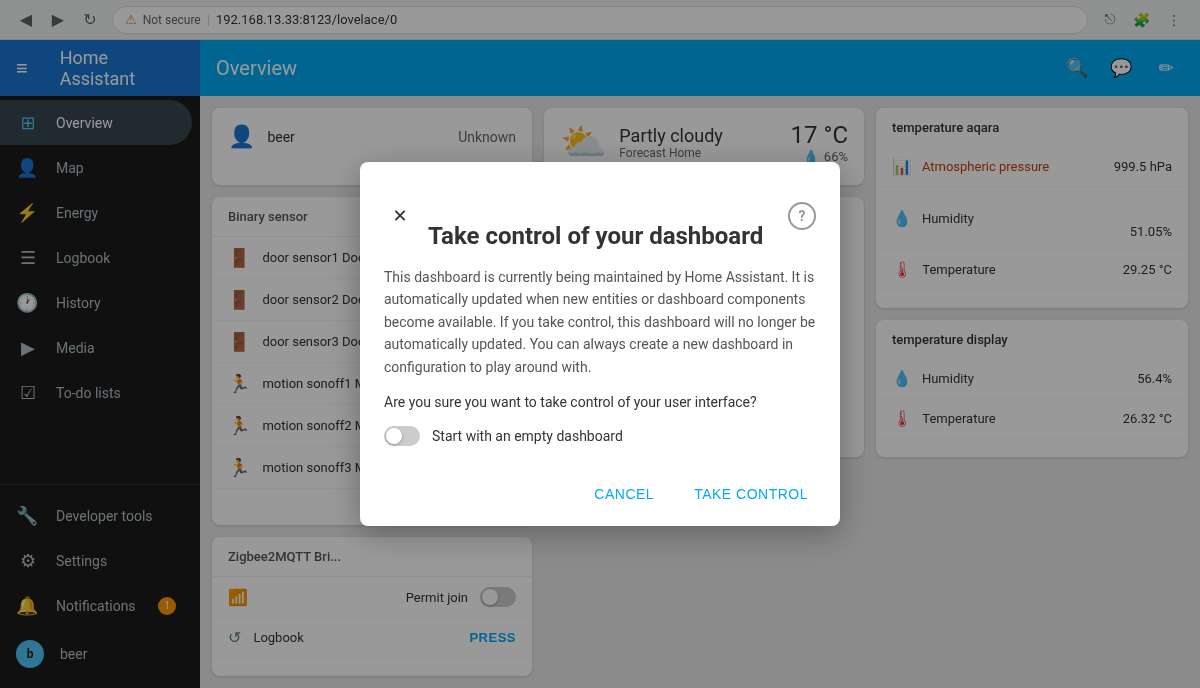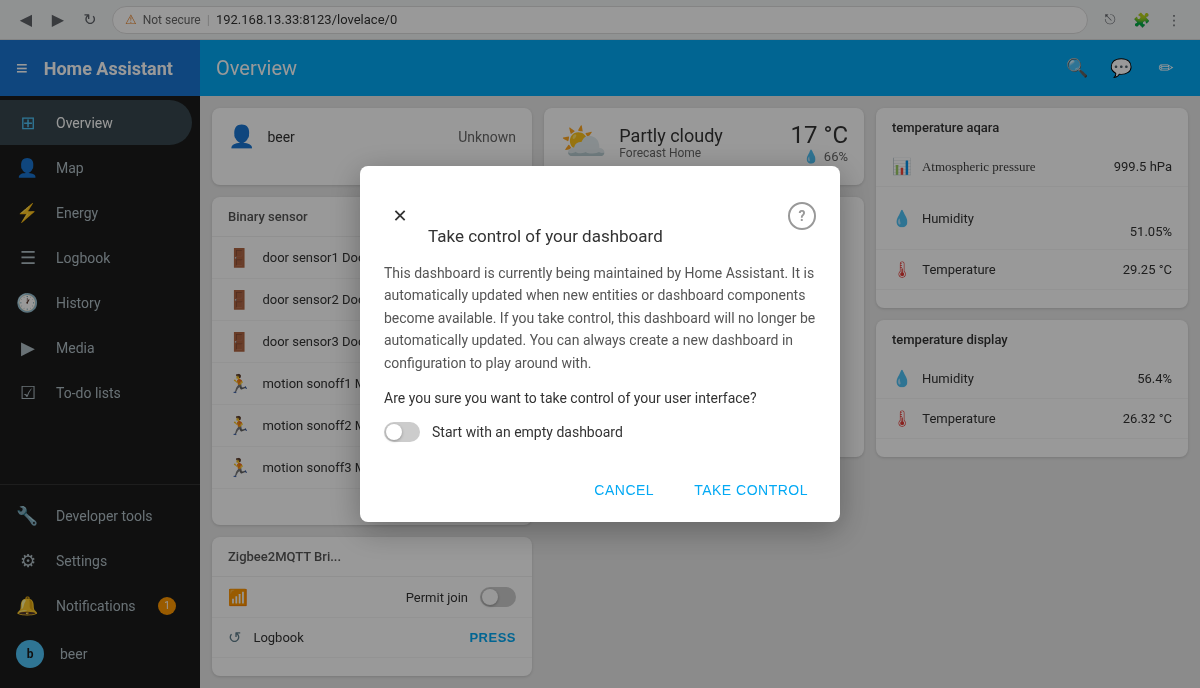--- a/index.html
+++ b/index.html
@@ -51,21 +51,21 @@
     .sidebar-header {
       height: 56px;
       background: #1976d2;
       display: flex;
       align-items: center;
       padding: 0 16px;
       gap: 16px;
       flex-shrink: 0;
     }
     .sidebar-header-icon { color: white; font-size: 20px; cursor: pointer; }
-    .sidebar-title { color: white; font-size: 18px; font-weight: 700; }
+    .sidebar-title { color: white; font-size: 18px; font-weight: 400; margin-left: 16px; }
     .sidebar-nav { flex: 1; overflow-y: auto; padding: 4px 0; }
     .sidebar-item {
       display: flex;
       align-items: center;
       padding: 12px 16px;
       gap: 16px;
       cursor: pointer;
       color: #b0bec5;
       font-size: 14px;
       border-radius: 0 24px 24px 0;
@@ -208,21 +208,21 @@
       border: none;
       background: transparent;
       cursor: pointer;
       display: flex;
       align-items: center;
       justify-content: center;
       color: #333;
       font-size: 18px;
       flex-shrink: 0;
     }
-    .dialog-title { flex: 1; font-size: 17px; color: #333; font-weight: 400; margin-top: 40px; }
+    .dialog-title { flex: 1; font-size: 24px; color: #333; font-weight: 700; margin-top: 40px; }
     .dialog-help {
       width: 28px; height: 28px;
       border-radius: 50%;
       border: 2px solid #999;
       color: #999;
       display: flex; align-items: center; justify-content: center;
       font-size: 14px; font-weight: bold;
       cursor: pointer;
       flex-shrink: 0;
     }
@@ -453,21 +453,21 @@
       <div class="card" style="grid-column:2; grid-row:2/5;">
         <div style="padding:16px;">
           <div style="font-size:16px; color:#333;">motion tuya</div>
         </div>
       </div>
 
       <div class="card" style="grid-column:3; grid-row:1/3;">
         <div class="temp-card-title">temperature aqara</div>
         <div class="temp-row">
           <span style="font-size:16px; color:#03a9f4;">📊</span>
-          <span style="flex:1; font-size:13px; color:#404040;font-family:Liberation Serif, serif;">Atmospheric pressure</span>
+          <span style="flex:1; font-size:13px; color:#c2410c;">Atmospheric pressure</span>
           <span style="font-size:13px; color:#333;">999.5 hPa</span>
         </div>
         <div class="temp-row">
           <span style="font-size:16px; color:#03a9f4;">💧</span>
           <span style="flex:1; font-size:13px; color:#333;">Humidity</span>
           <span style="font-size:13px; color:#333;margin-top:27px;">51.05%</span>
         </div>
         <div class="temp-row">
           <span style="font-size:16px; color:#e53935;">🌡</span>
           <span style="flex:1; font-size:13px; color:#333;">Temperature</span>

